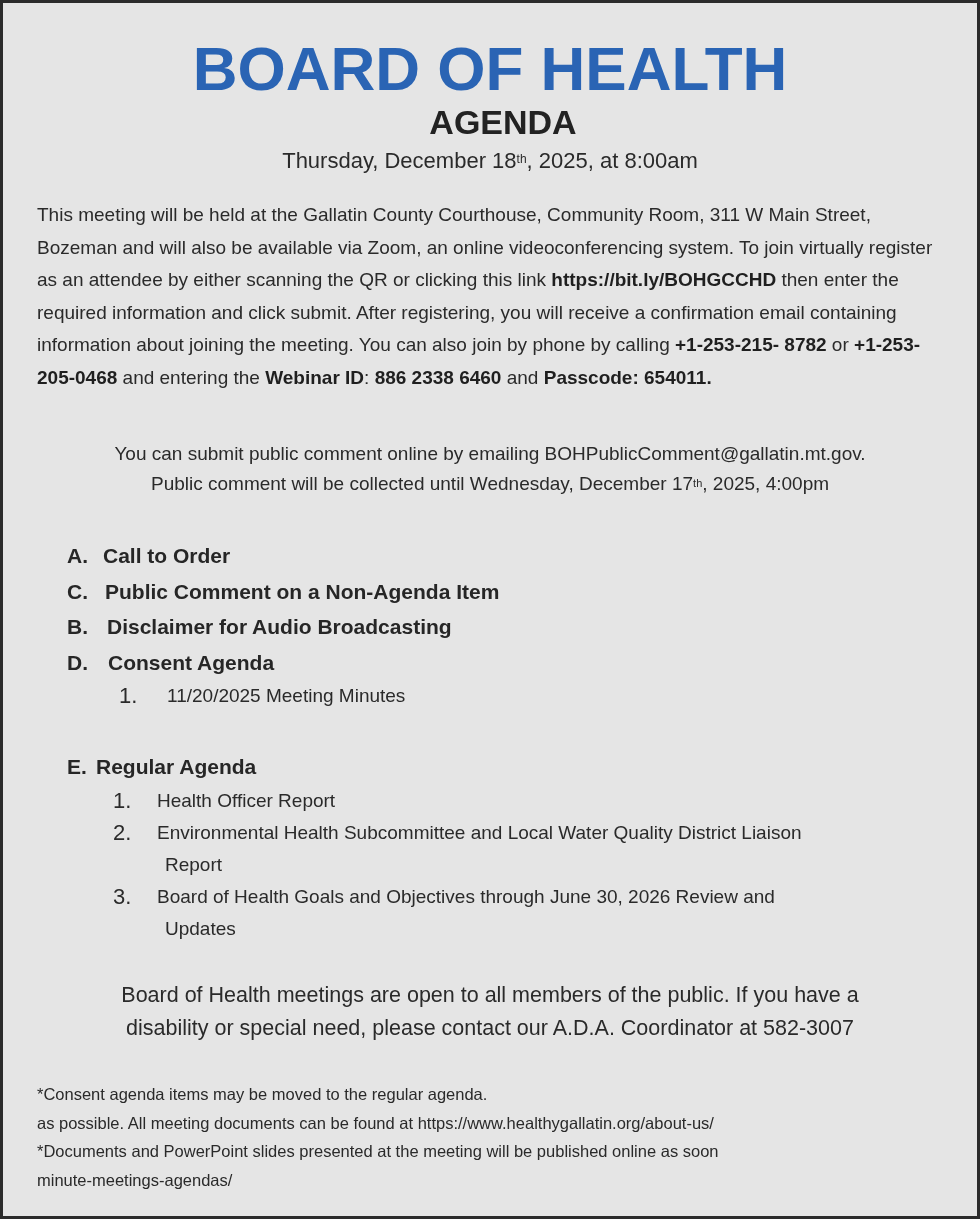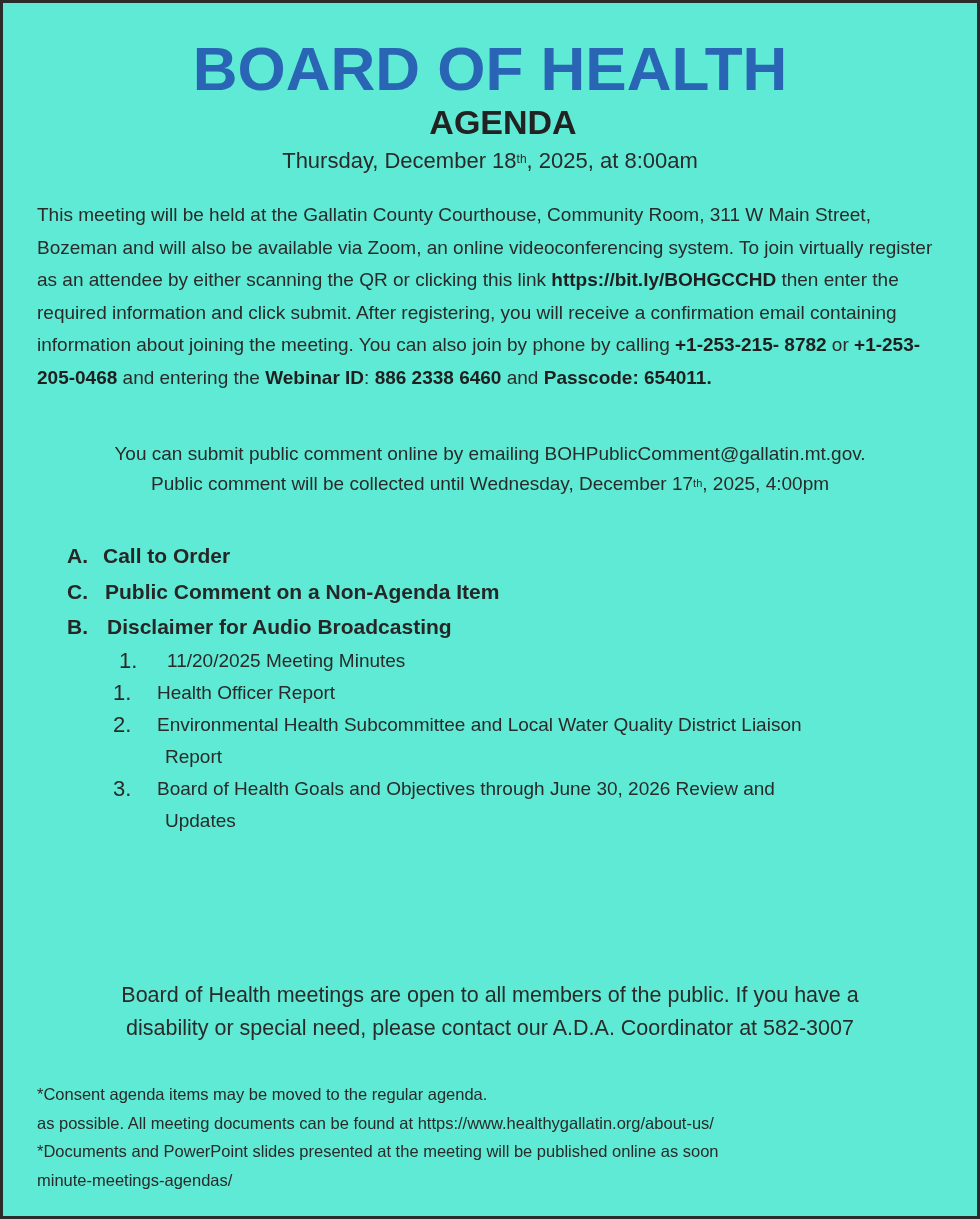--- a/index.html
+++ b/index.html
@@ -1,19 +1,19 @@
 <!DOCTYPE html>
 <html><head>
 <meta charset="utf-8">
 <style>
   html, body { margin: 0; padding: 0; background: #ffffff; }
   body { width: 980px; height: 1219px; position: relative; overflow: hidden; }
   .frame {
     position: absolute; left: 0; top: 0; width: 980px; height: 1219px;
-    box-sizing: border-box; border: 3px solid #2b2b2b; background: #5eead4;
+    box-sizing: border-box; border: 3px solid #2b2b2b; background: #e5e5e5;
     font-family: "Liberation Sans", sans-serif; color: #2a2a2a;
   }
   .title {
     position: absolute; left: 0; right: 0; top: 30px; text-align: center;
     font-family: "Liberation Sans", sans-serif; font-weight: bold;
     font-size: 62px; line-height: 72px; color: #2a64b4; letter-spacing: 0px;
   }
   .subtitle {
     position: absolute; left: 0; right: 0; top: 100px; text-align: center;
     font-weight: bold; font-size: 34px; line-height: 38px; color: #222; margin-left: 26px;
@@ -71,25 +71,27 @@
 
   <div class="comment">
     <div>You can submit public comment online by emailing BOHPublicComment@gallatin.mt.gov.</div>
     <div><span>Public comment will be collected until Wednesday, December 17</span><sup>th</sup><span>, 2025, 4:00pm</span></div>
   </div>
 
   <div class="agenda">
     <div class="sec"><span class="letter">A.</span><span>Call to Order</span></div>
     <div class="sec"><span class="letter" style="min-width:38px">C.</span><span>Public Comment on a Non-Agenda Item</span></div>
     <div class="sec"><span class="letter" style="min-width:40px">B.</span><span>Disclaimer for Audio Broadcasting</span></div>
+    <div class="sec"><span class="letter" style="min-width:41px">D.</span><span>Consent Agenda</span></div>
     <div class="sub d-sub">
       <span class="num" style="left:52px">1.</span>
       <span class="txt">11/20/2025 Meeting Minutes</span>
     </div>
 
+    <div class="sec e-sec"><span class="letter" style="min-width:29px">E.</span><span>Regular Agenda</span></div>
     <div class="e-list">
       <div class="sub">
         <span class="num">1.</span>
         <span class="txt"><span>Health Officer Report</span></span>
       </div>
       <div class="sub">
         <span class="num">2.</span>
         <span class="txt"><span>Environmental Health Subcommittee and Local Water Quality District Liaison</span><span class="cont">Report</span></span>
       </div>
       <div class="sub">

